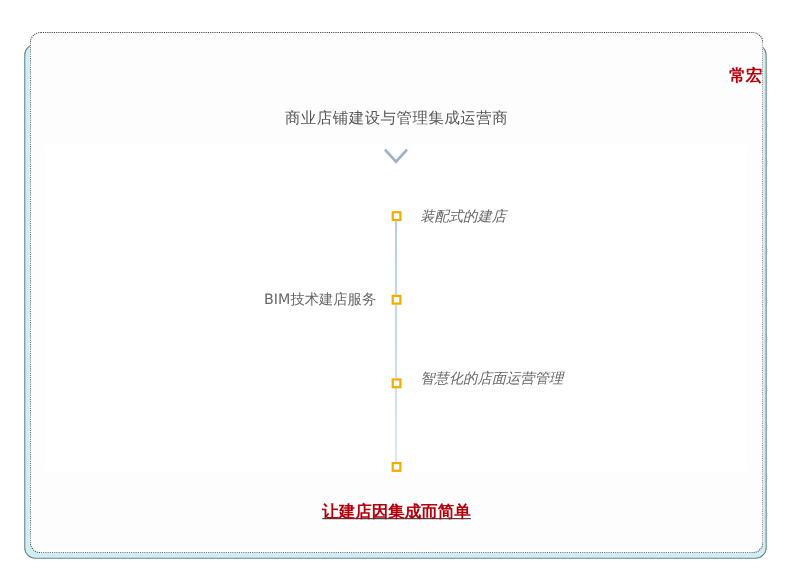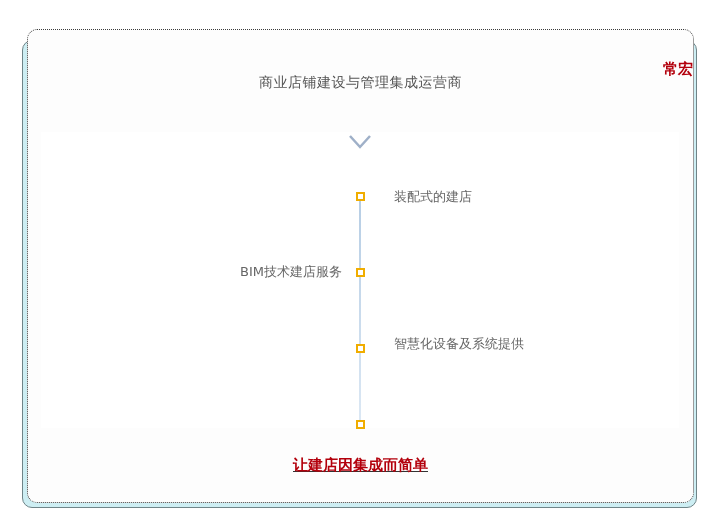--- a/index.html
+++ b/index.html
@@ -17,38 +17,38 @@
   }
   .inner-panel {
     position: absolute; left: 13px; top: 102px; width: 638px; height: 296px;
     background: #ffffff;
   }
   .brand {
     position: absolute; left: 0; right: 0; top: 30px; text-align: right;
     font-size: 15px; font-weight: bold; color: #b3000c;
   }
   .tagline {
-    position: absolute; left: 0; right: 0; top: 44px; text-align: center;
+    position: absolute; left: 0; right: 0; top: 69px; text-align: center;
     font-size: 14px; color: #555555; letter-spacing: 0.5px;
   }
   .chevron {
     position: absolute; left: 321px; top: 105px; width: 22px; height: 14px;
   }
   .timeline-line {
     position: absolute; left: 331px; top: 166px; width: 2px; height: 228px;
     background: linear-gradient(to bottom, #b6cde4, #dce8f4);
   }
   .node {
     position: absolute; width: 5px; height: 5px; border: 2px solid #f0ad00;
     background: #ffffff; left: 328px;
   }
   .label {
     position: absolute; font-size: 13px; color: #666666; white-space: nowrap;
   }
-  .label.right { left: 366px; }
+  .label.right { left: 354px; font-style: italic; }
   .label.left { right: 351px; text-align: center; }
   .slogan {
     position: absolute; left: 0; right: 0; top: 425px; text-align: center;
   }
   .slogan a {
     font-size: 15px; font-weight: bold; color: #b3000c;
     text-decoration: underline; text-decoration-color: #333; cursor: pointer;
   }
 </style>
 </head>
@@ -68,20 +68,20 @@
 
   <div class="timeline-line"></div>
 
   <div class="node" style="top:162px"></div>
   <div class="label right" style="top:158px">装配式的建店</div>
 
   <div class="node" style="top:238px"></div>
   <div class="label left" style="top:233px">BIM技术建店服务</div>
 
   <div class="node" style="top:314px"></div>
-  <div class="label right" style="top:305px">智慧化设备及系统提供</div>
+  <div class="label right" style="top:305px">智慧化的店面运营管理</div>
 
   <div class="node" style="top:390px"></div>
 
   <div class="slogan">
     <a>让建店因集成而简单</a>
   </div>
 </div>
 
 </body></html>

